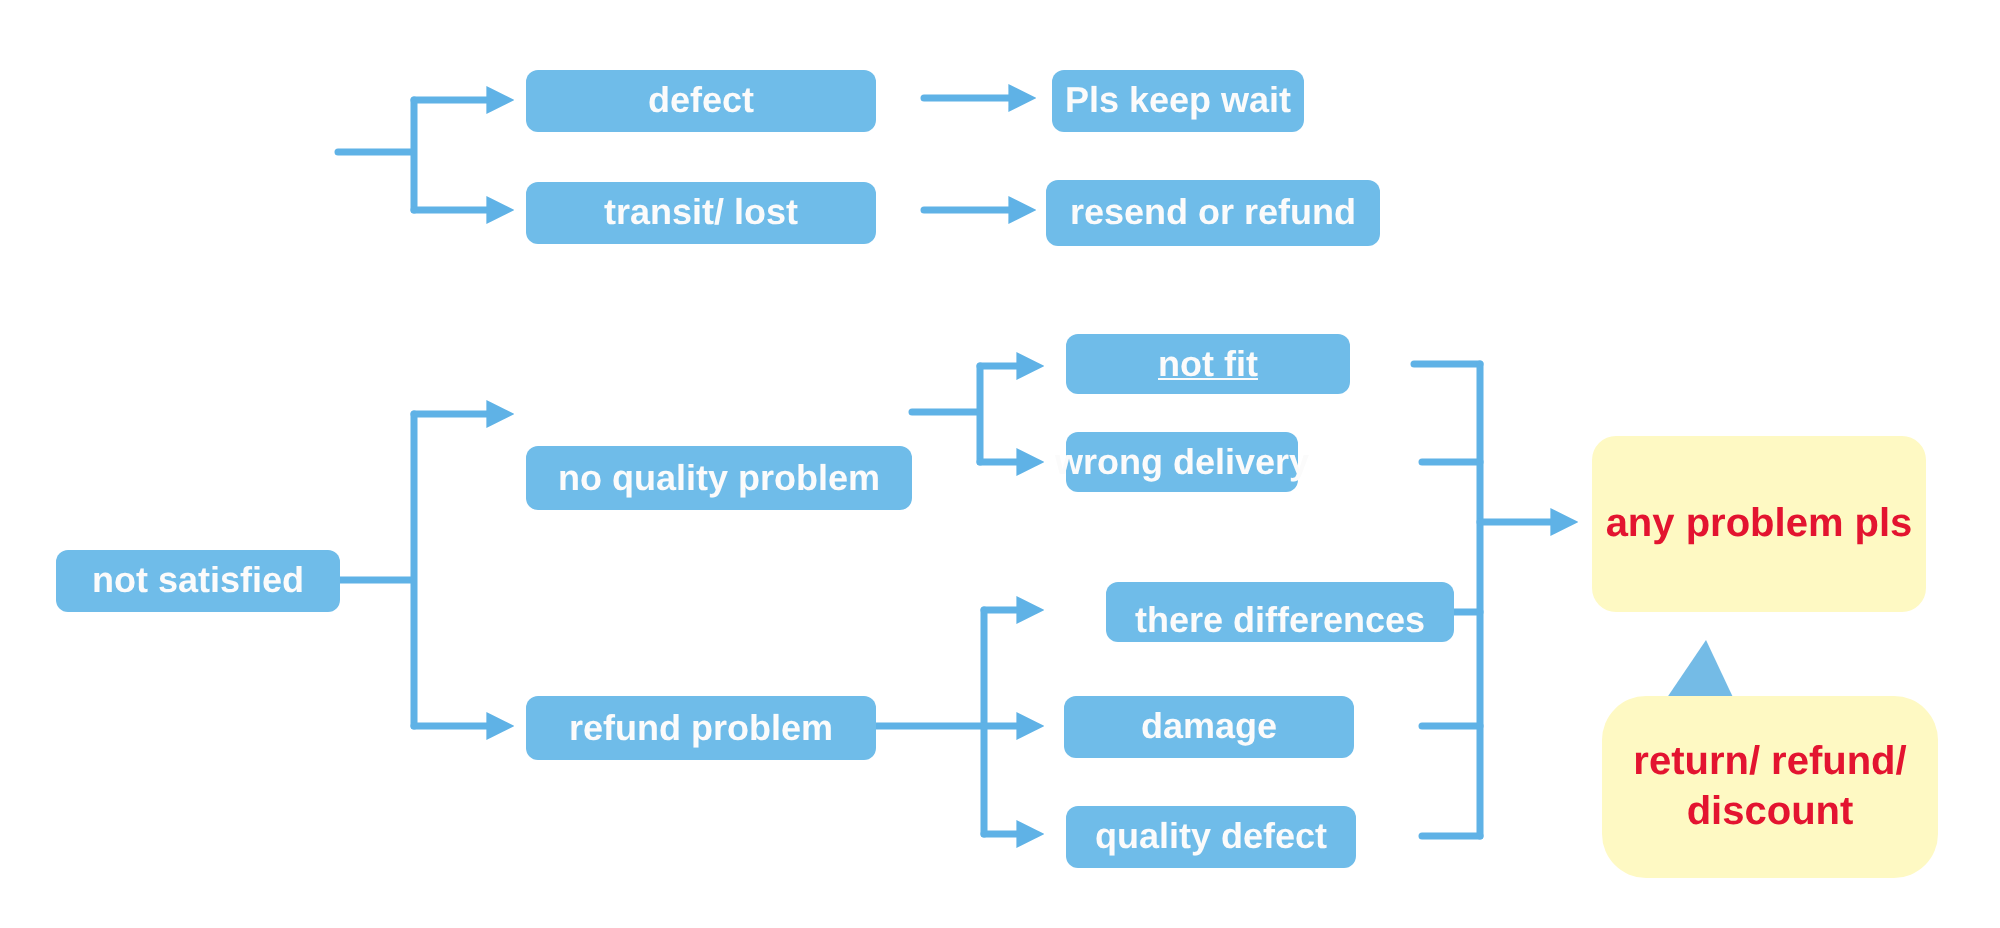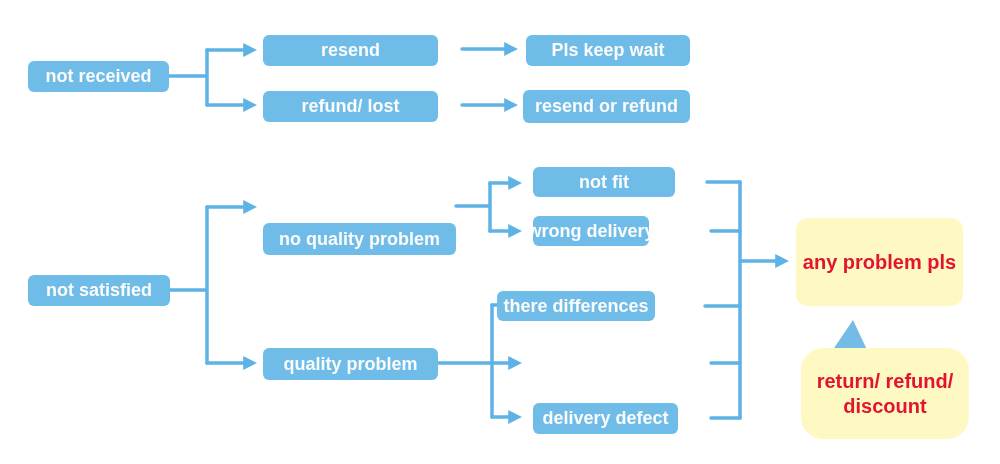--- a/index.html
+++ b/index.html
@@ -93,56 +93,56 @@
       <path d="M705,306 H740"></path>
       <path d="M711,363 H740"></path>
       <path d="M711,418 H740"></path>
       <path d="M740,182 V418"></path>
       <path d="M740,261 H778" marker-end="url(#arrow)"></path>
     </g>
 
     <polygon points="853,320 830,354 869,354" fill="#74bbe6"></polygon>
   </svg>
 
-  <div class="node" style="left:28px; top:61px; width:141px; height:31px;">
-    <span>not received</span>
-  </div>
   <div class="node" style="left:263px; top:35px; width:175px; height:31px;">
-    <span>resend</span>
+    <span>defect</span>
   </div>
   <div class="node" style="left:263px; top:91px; width:175px; height:31px;">
-    <span>refund/ lost</span>
+    <span>transit/ lost</span>
   </div>
-  <div class="node" style="left:526px; top:35px; width:164px; height:31px;">
+  <div class="node" style="left:526px; top:35px; width:126px; height:31px;">
     <span>Pls keep wait</span>
   </div>
   <div class="node" style="left:523px; top:90px; width:167px; height:33px;">
     <span>resend or refund</span>
   </div>
 
   <div class="node" style="left:28px; top:275px; width:142px; height:31px;">
     <span>not satisfied</span>
   </div>
   <div class="node" style="left:263px; top:190px; width:193px; height:32px;margin-top:33px;">
     <span>no quality problem</span>
   </div>
   <div class="node" style="left:263px; top:348px; width:175px; height:32px;">
-    <span>quality problem</span>
+    <span>refund problem</span>
   </div>
-  <div class="node" style="left:533px; top:167px; width:142px; height:30px;">
+  <div class="node" style="left:533px; top:167px; width:142px; height:30px;text-decoration:underline;">
     <span>not fit</span>
   </div>
   <div class="node" style="left:533px; top:216px; width:116px; height:30px;">
     <span>wrong delivery</span>
   </div>
-  <div class="node" style="left:497px; top:291px; width:158px; height:30px;">
+  <div class="node" style="left:553px; top:291px; width:174px; height:30px;align-items:flex-end;">
     <span>there differences</span>
   </div>
+  <div class="node" style="left:532px; top:348px; width:145px; height:31px;">
+    <span>damage</span>
+  </div>
   <div class="node" style="left:533px; top:403px; width:145px; height:31px;">
-    <span>delivery defect</span>
+    <span>quality defect</span>
   </div>
 
   <div class="node result" style="left:796px; top:218px; width:167px; height:88px;">
     <span class="line-label">any problem pls</span>
   </div>
   <div class="node result bubble" style="left:801px; top:348px; width:168px; height:91px;">
     <span class="line-label">return/ refund/</span>
     <span class="line-label">discount</span>
   </div>
 

